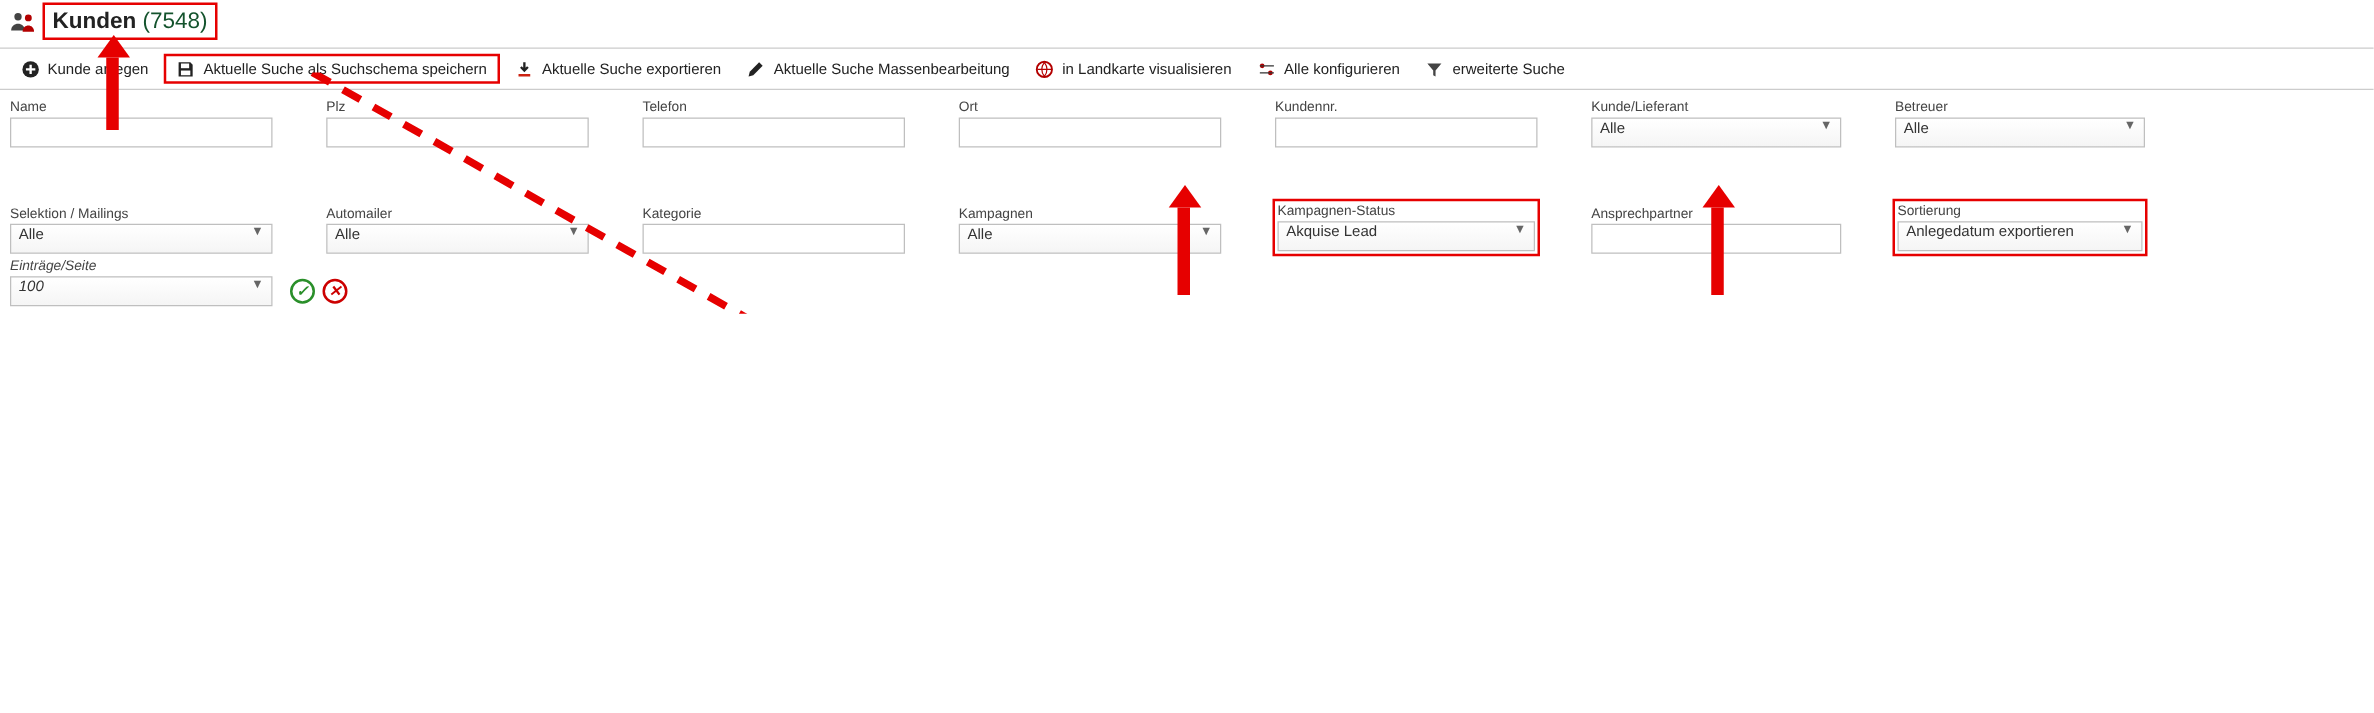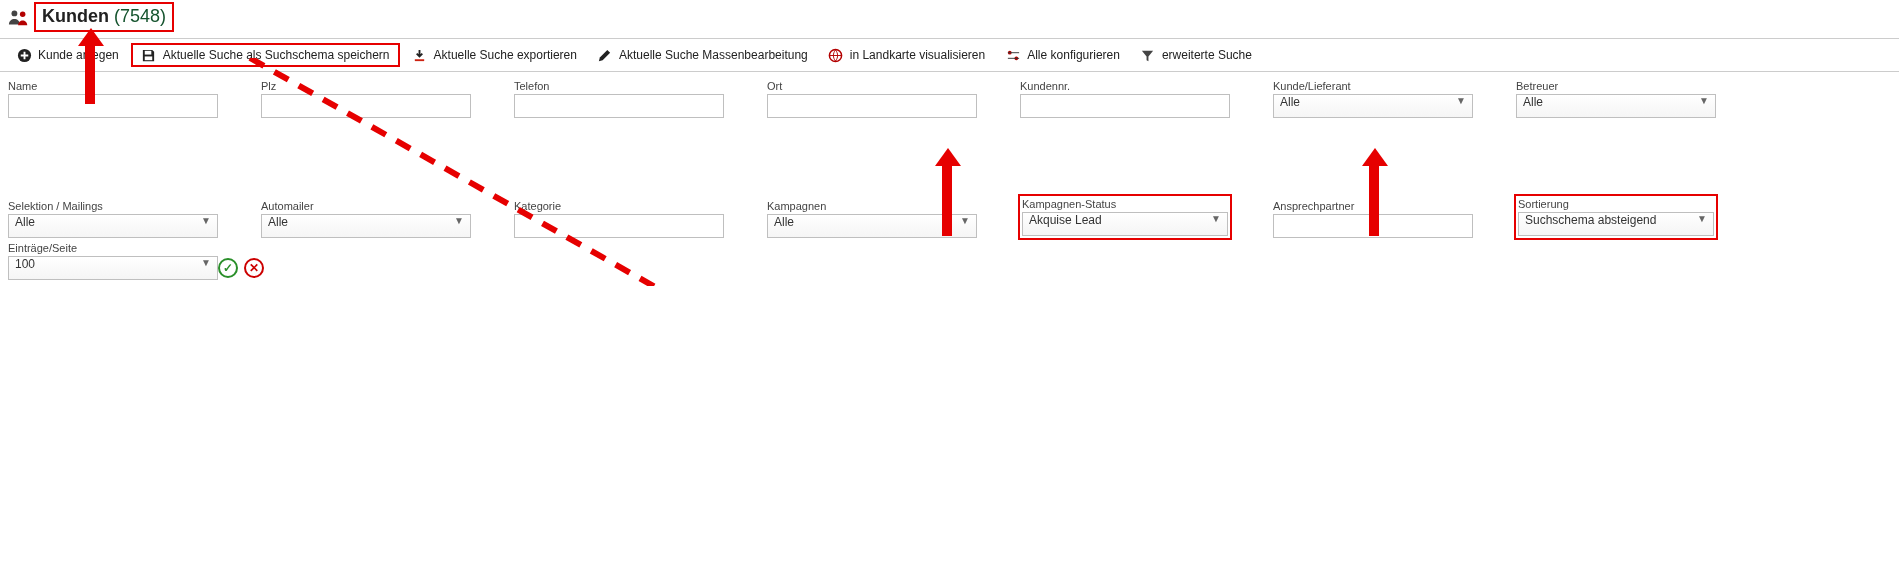--- a/index.html
+++ b/index.html
@@ -84,25 +84,27 @@
   }
   .field .select {
     display: flex;
     align-items: flex-start;
     justify-content: space-between;
     background: linear-gradient(#fff,#f5f5f5);
     cursor: pointer;
   }
   .chev { font-size: 10px; color:#666; margin-left:6px; }
   .row2 { grid-column: span 1; }
-  .field.highlight { outline: 2px solid #e60000; outline-offset: 0px; padding:2px;margin-top:35px; }
+  .field.highlight { outline: 2px solid #e60000; outline-offset: 0px; padding:2px; }
   .entries-row {
     display: flex;
     align-items: flex-end;
+    gap: 14px;
     padding: 0 8px 6px 8px;
+    font-style: italic;
   }
   .entries-field { width: 210px; }
   .action-icons { display:flex; gap:6px; align-items:center; padding-bottom:2px;}
   .circle-btn {
     width: 20px; height:20px; border-radius:50%;
     border: 2px solid;
     display:inline-flex; align-items:center; justify-content:center;
     font-weight:bold; font-size:12px; cursor:pointer;
     background:#fff;
   }
@@ -336,21 +338,21 @@
       <span class="chev">▼</span>
     </div>
   </div>
   <div class="field row2">
     <label>Ansprechpartner</label>
     <input type="text" value="" style="">
   </div>
   <div class="field row2 highlight">
     <label>Sortierung</label>
     <div class="select">
-      <span>Suchschema absteigend</span>
+      <span>Anlegedatum exportieren</span>
       <span class="chev">▼</span>
     </div>
   </div>
 </div>
 
 <div class="entries-row">
   <div class="field entries-field">
     <label>Einträge/Seite</label>
     <div class="select">
       <span>100</span>

